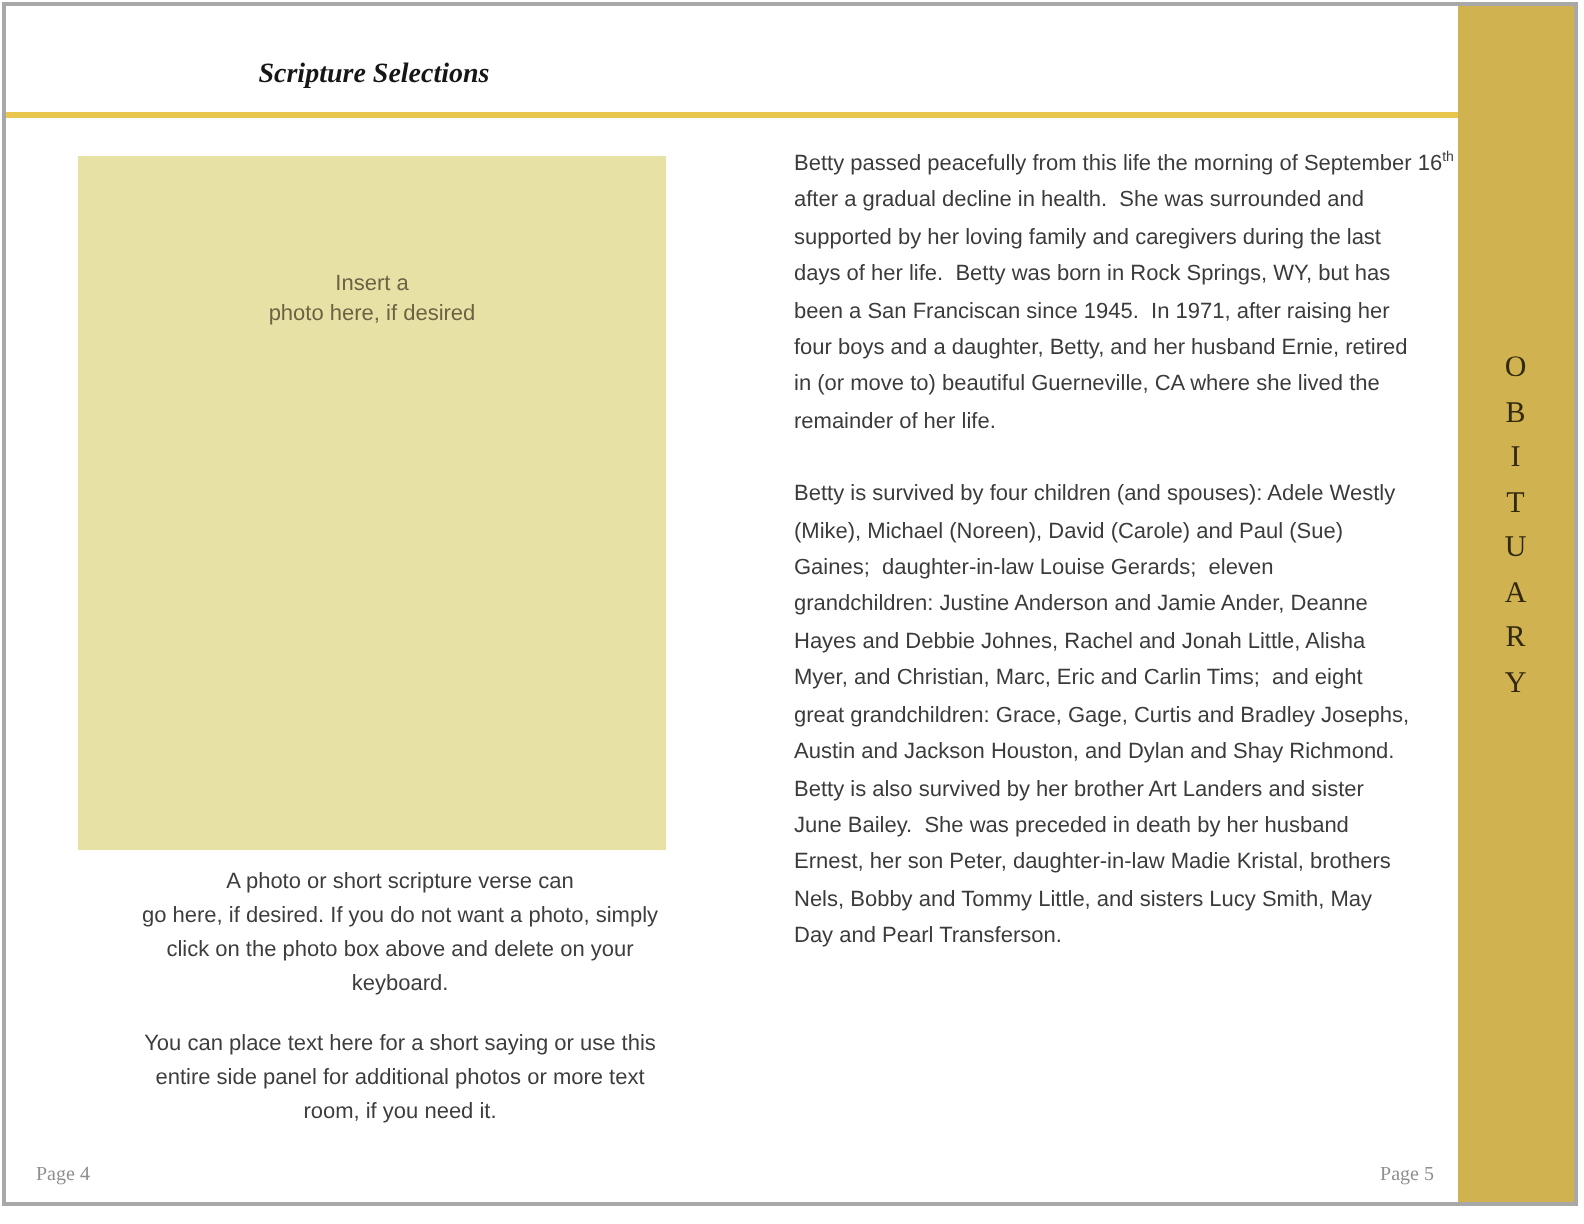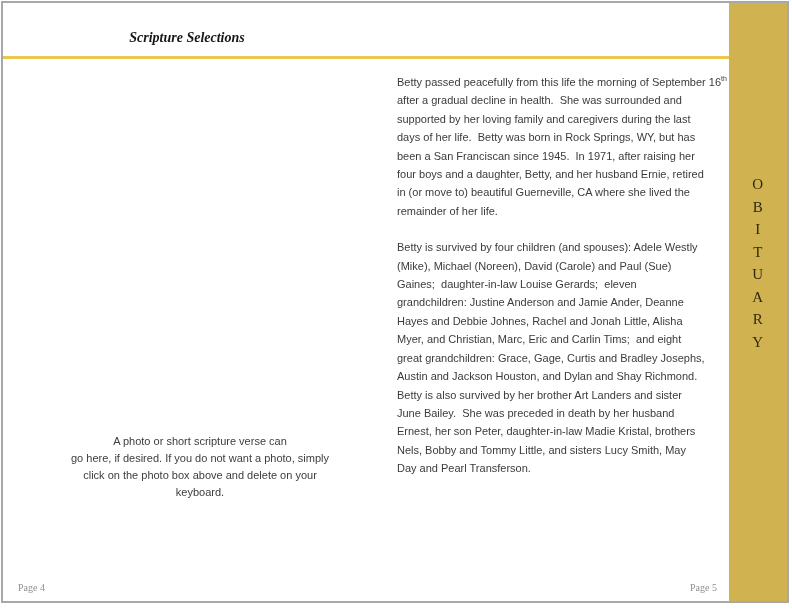--- a/index.html
+++ b/index.html
@@ -137,26 +137,33 @@
 A
 R
 Y</div>
   </div>
 
   <div class="header header-left">Scripture Selections</div>
 
 
   <div class="gold-rule"></div>
 
+  <div class="photo-box">
+    <div class="photo-box-label">Insert a
+photo here, if desired</div>
+  </div>
 
   <div class="left-notes">
     <p>A photo or short scripture verse can
 go here, if desired. If you do not want a photo, simply
 click on the photo box above and delete on your
 keyboard.</p>
+    <p>You can place text here for a short saying or use this
+entire side panel for additional photos or more text
+room, if you need it.</p>
   </div>
 
   <div class="obituary">
     <p><span>Betty passed peacefully from this life the morning of September 16</span><sup>th</sup><span>
 after a gradual decline in health.  She was surrounded and
 supported by her loving family and caregivers during the last
 days of her life.  Betty was born in Rock Springs, WY, but has
 been a San Franciscan since 1945.  In 1971, after raising her
 four boys and a daughter, Betty, and her husband Ernie, retired
 in (or move to) beautiful Guerneville, CA where she lived the

